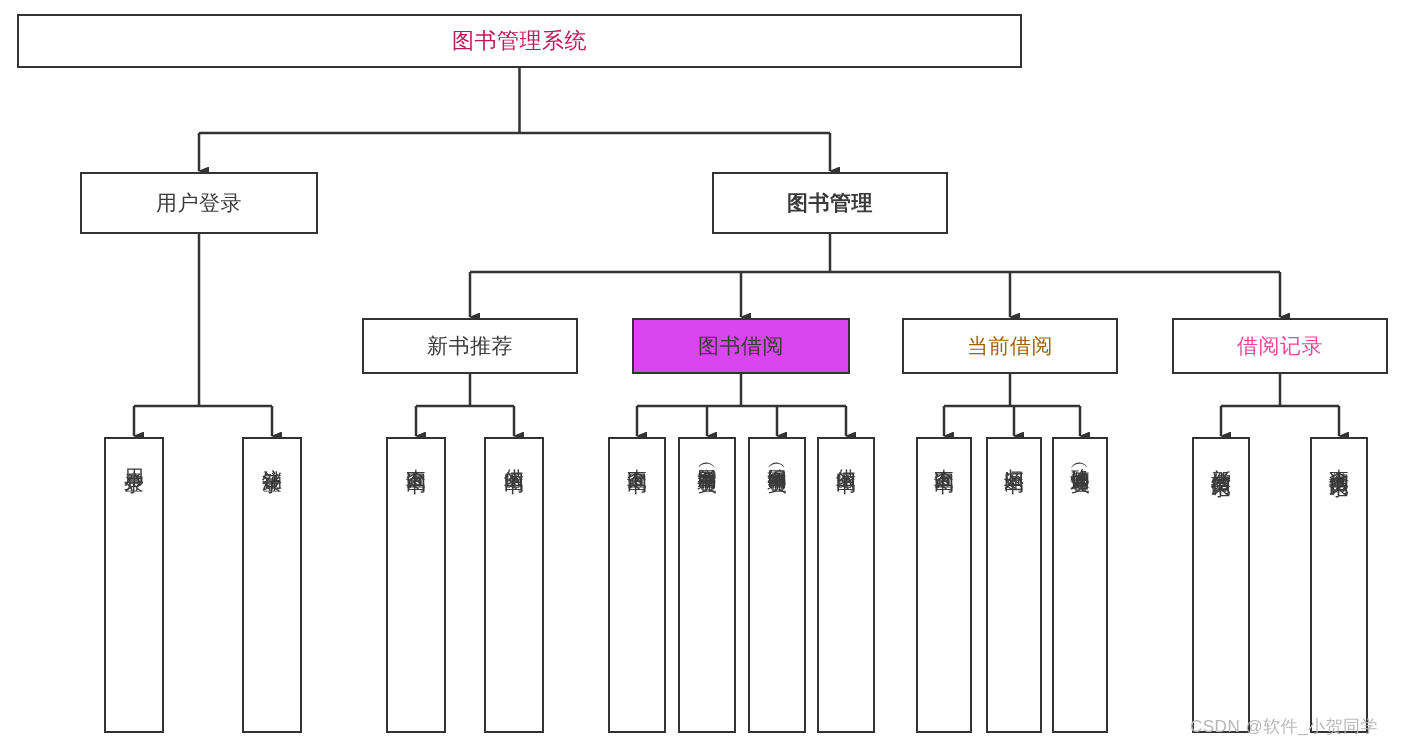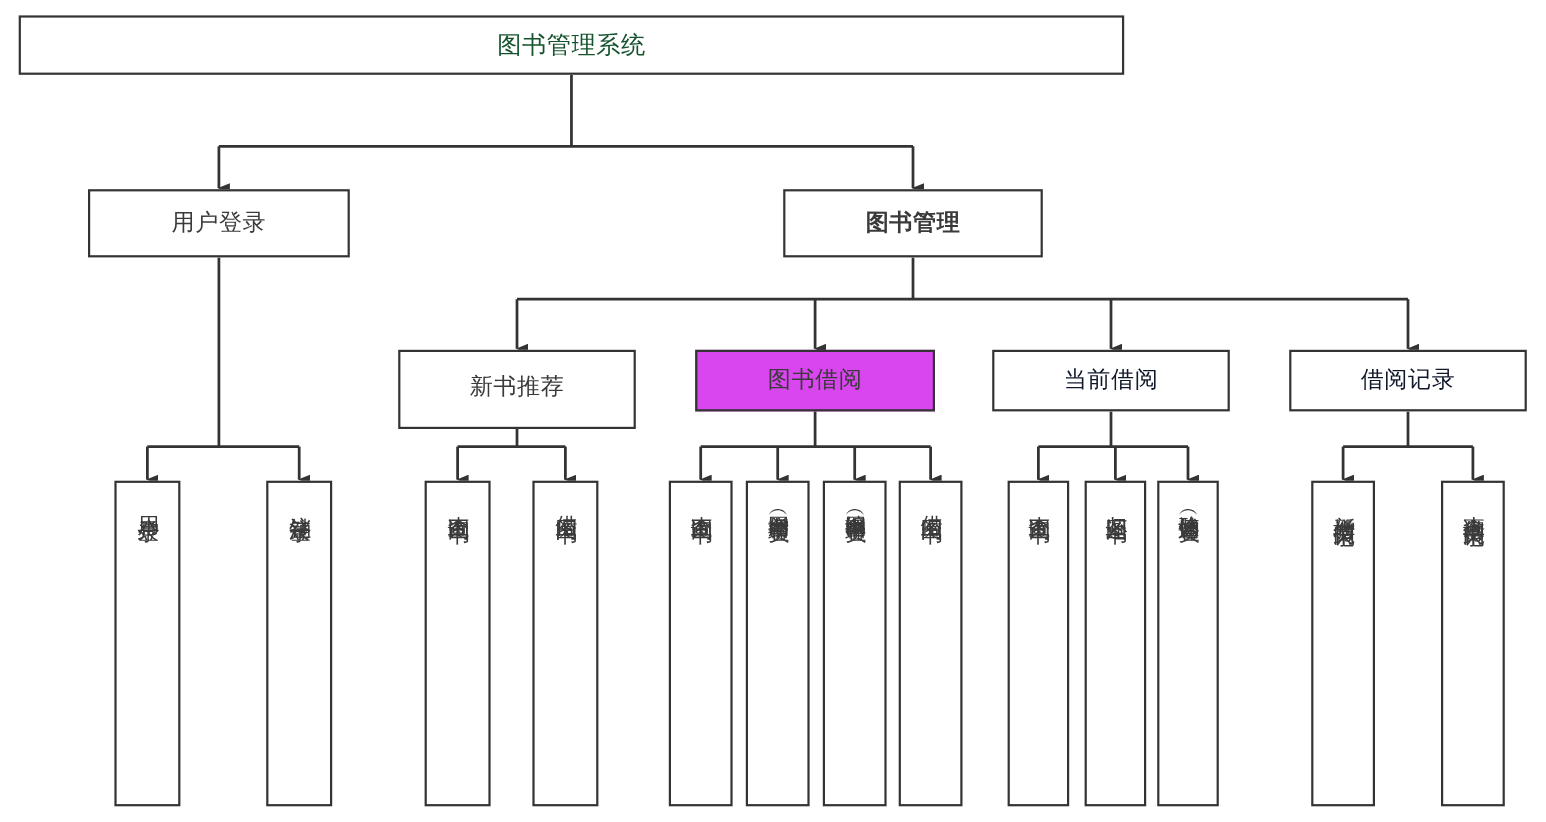--- a/index.html
+++ b/index.html
@@ -119,39 +119,39 @@
         <line x1="1080" y1="406" x2="1080" y2="436" stroke="#333333" stroke-width="2.5" marker-end="url(#arrowhead)"></line>
         <line x1="1280" y1="374" x2="1280" y2="406" stroke="#333333" stroke-width="2.5"></line>
         <line x1="1221" y1="406" x2="1339" y2="406" stroke="#333333" stroke-width="2.5"></line>
         <line x1="1221" y1="406" x2="1221" y2="436" stroke="#333333" stroke-width="2.5" marker-end="url(#arrowhead)"></line>
         <line x1="1339" y1="406" x2="1339" y2="436" stroke="#333333" stroke-width="2.5" marker-end="url(#arrowhead)"></line>
       </g>
   </svg>
 
   <div id="node-layer">
       <div class="node horizontal root" style="left: 17px; top: 14px; width: 1005px; height: 54px; border-color: rgb(51, 51, 51); background: rgb(255, 255, 255);">
-        <span class="node-label" style="color: #14532d; text-align: right;">图书管理系统</span>
+        <span class="node-label" style="color: #be185d; text-align: right;">图书管理系统</span>
       </div>
       <div class="node horizontal" style="left: 80px; top: 172px; width: 238px; height: 62px; border-color: rgb(51, 51, 51); background: rgb(255, 255, 255);">
         <span class="node-label" style="color: rgb(58, 58, 58);">用户登录</span>
       </div>
       <div class="node horizontal" style="left: 712px; top: 172px; width: 236px; height: 62px; border-color: rgb(51, 51, 51); background: rgb(255, 255, 255); font-weight: bold;">
         <span class="node-label" style="color: rgb(58, 58, 58);">图书管理</span>
       </div>
-      <div class="node horizontal" style="left: 362px; top: 318px; width: 216px; height: 72px; border-color: rgb(51, 51, 51); background: rgb(255, 255, 255); font-family: Liberation Mono, monospace;">
+      <div class="node horizontal" style="left: 362px; top: 318px; width: 216px; height: 56px; border-color: rgb(51, 51, 51); background: rgb(255, 255, 255);">
         <span class="node-label" style="color: rgb(58, 58, 58);">新书推荐</span>
       </div>
       <div class="node horizontal" style="left: 632px; top: 318px; width: 218px; height: 56px; border-color: rgb(51, 51, 51); background: #d946ef;">
         <span class="node-label" style="color: rgb(58, 58, 58);">图书借阅</span>
       </div>
       <div class="node horizontal" style="left: 902px; top: 318px; width: 216px; height: 56px; border-color: rgb(51, 51, 51); background: rgb(255, 255, 255);">
-        <span class="node-label" style="color: #0f172a;">当前借阅</span>
+        <span class="node-label" style="color: #a16207;">当前借阅</span>
       </div>
       <div class="node horizontal" style="left: 1172px; top: 318px; width: 216px; height: 56px; border-color: rgb(51, 51, 51); background: rgb(255, 255, 255);">
-        <span class="node-label" style="color: #0f172a;">借阅记录</span>
+        <span class="node-label" style="color: #ec4899;">借阅记录</span>
       </div>
       <div class="node vertical" style="left: 104px; top: 437px; width: 60px; height: 296px; border-color: rgb(51, 51, 51); background: rgb(255, 255, 255);">
         <span class="node-label" style="color: rgb(58, 58, 58);">用户登录</span>
       </div>
       <div class="node vertical" style="left: 242px; top: 437px; width: 60px; height: 296px; border-color: rgb(51, 51, 51); background: rgb(255, 255, 255);">
         <span class="node-label" style="color: rgb(58, 58, 58);">注销登录</span>
       </div>
       <div class="node vertical" style="left: 386px; top: 437px; width: 60px; height: 296px; border-color: rgb(51, 51, 51); background: rgb(255, 255, 255);">
         <span class="node-label" style="color: rgb(58, 58, 58);">查询图书</span>
       </div>
@@ -180,14 +180,15 @@
         <span class="node-label" style="color: rgb(58, 58, 58);">确认归还（管理员）</span>
       </div>
       <div class="node vertical" style="left: 1192px; top: 437px; width: 58px; height: 296px; border-color: rgb(51, 51, 51); background: rgb(255, 255, 255);">
         <span class="node-label" style="color: rgb(58, 58, 58);">新增借阅记录</span>
       </div>
       <div class="node vertical" style="left: 1310px; top: 437px; width: 58px; height: 296px; border-color: rgb(51, 51, 51); background: rgb(255, 255, 255);">
         <span class="node-label" style="color: rgb(58, 58, 58);">查询借阅记录</span>
       </div>
     </div>
 
+  <div class="watermark" id="watermark" style="left: 1190px; top: 715px; color: rgb(184, 184, 184);">CSDN @软件_小贺同学</div>
 
 </div>
 
 </body></html>

